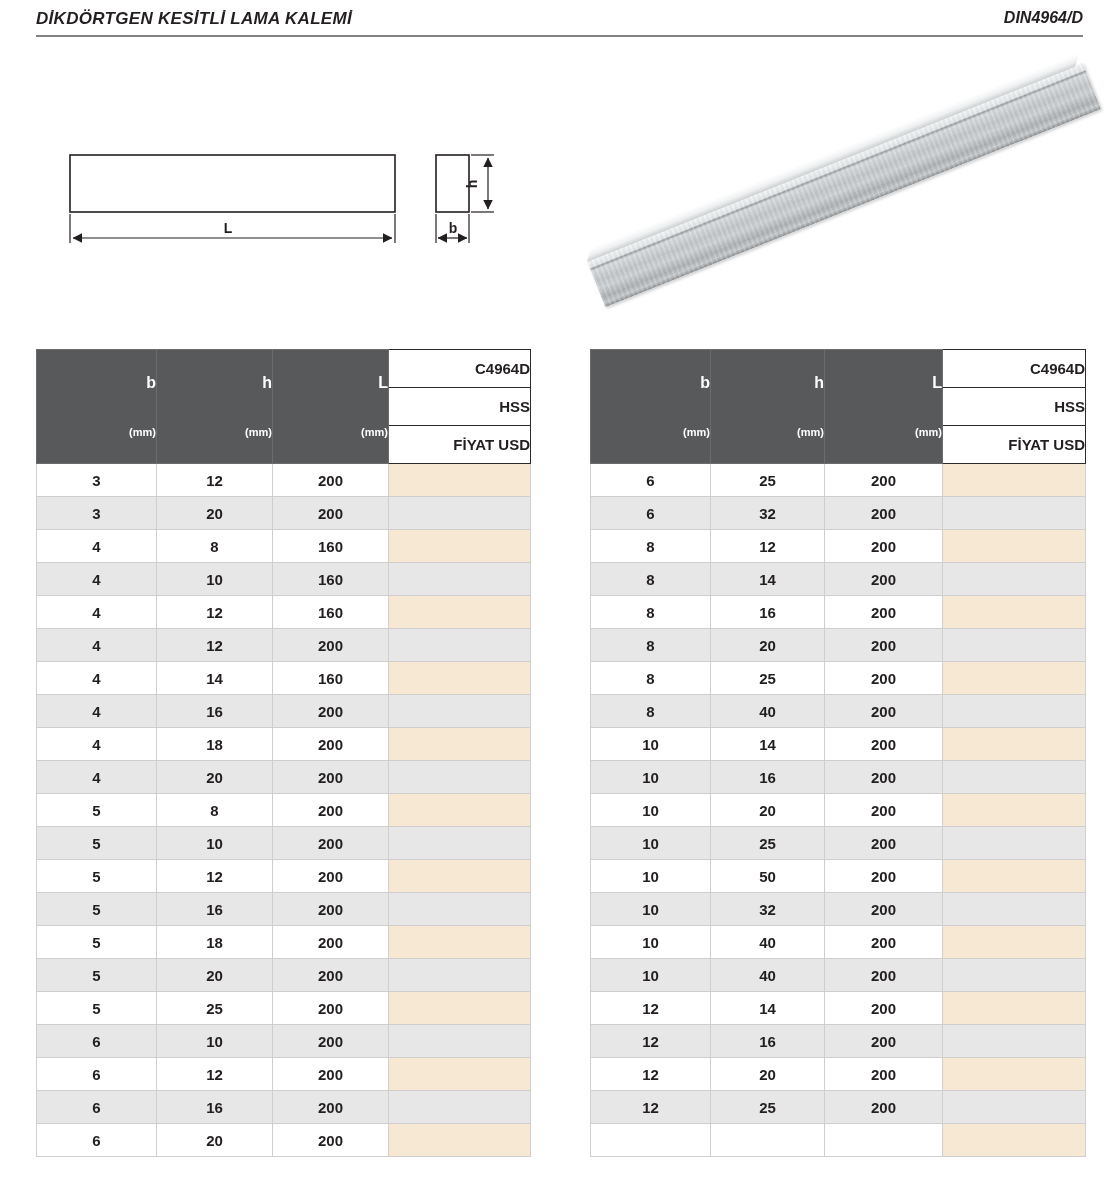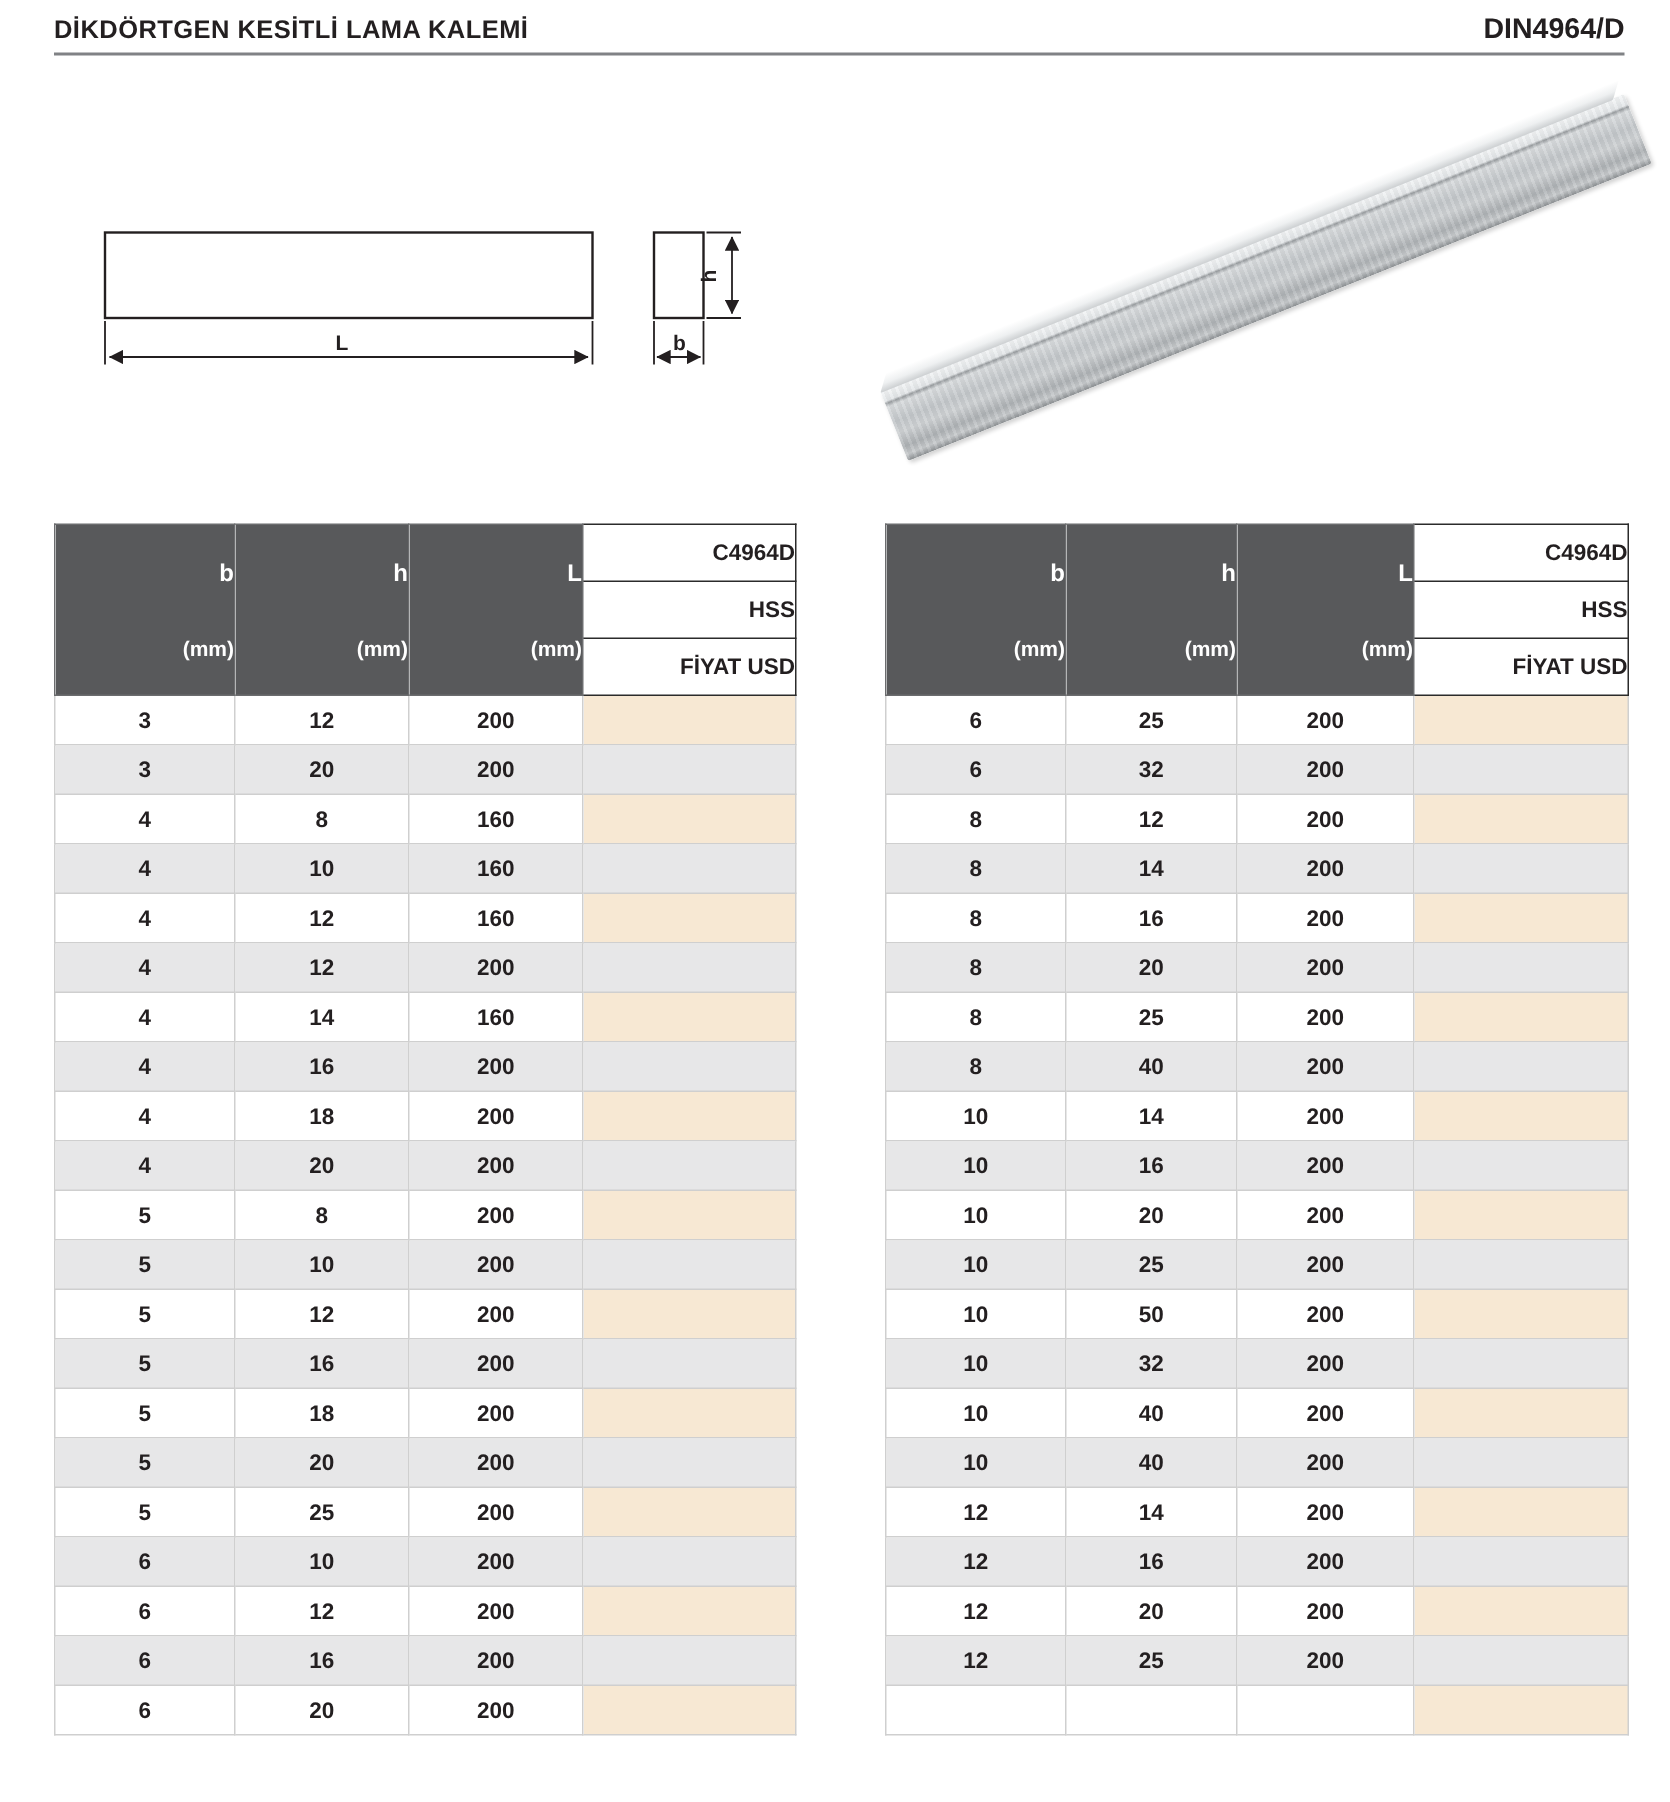--- a/index.html
+++ b/index.html
@@ -6,24 +6,24 @@
   body {
     width: 1113px; height: 1201px; position: relative;
     font-family: "Liberation Sans", sans-serif;
     color: #231f20;
   }
   .page { position: relative; width: 1113px; height: 1201px; overflow: hidden; background: #fff; }
 
   
   .top-header {
     position: absolute; left: 36px; right: 30px; top: 9px;
-    display: flex; justify-content: space-between; align-items: center;
+    display: flex; justify-content: space-between; align-items: flex-start; font-style: italic;
   }
   .page-title { font-size: 17px; font-weight: bold; letter-spacing: 0.3px; }
-  .page-standard { font-size: 19px; font-weight: bold; }
+  .page-standard { font-size: 16px; font-weight: bold; }
   .header-rule {
     position: absolute; left: 36px; width: 1047px; top: 35px; height: 2px;
     background: #808285;
   }
 
   
   .drawing { position: absolute; left: 66px; top: 146px; }
   .drawing text { font-family: "Liberation Sans", sans-serif; font-weight: bold; font-size: 14px; fill: #231f20; }
   .drawing .outline { fill: none; stroke: #231f20; stroke-width: 1.6; }
   .drawing .dim { stroke: #231f20; stroke-width: 1.2; fill: none; }
@@ -62,21 +62,21 @@
   .spec-table th, .spec-table td {
     text-align: center; vertical-align: middle; font-weight: bold;
     padding: 0; overflow: hidden;
   }
   .spec-table thead th { height: 37px; text-align: right; }
   .spec-table th.dark {
     background: #58595b; color: #ffffff;
     border: 1px solid #6b6c6e;
   }
   .spec-table th.dark .dim-label  { display: block; font-size: 16px; line-height: 17px; }
-  .spec-table th.dark .unit-label { display: block; font-size: 14px; line-height: 13px; margin-top: 35px; }
+  .spec-table th.dark .unit-label { display: block; font-size: 11px; line-height: 13px; margin-top: 35px; }
   .spec-table th.code {
     background: #ffffff; border: 1px solid #2b2b2b; font-size: 15px; color: #231f20;
   }
   .spec-table tbody td {
     height: 32px; font-size: 15px;
     background: #ffffff; border: 1px solid #cfcfcf; color: #231f20;
   }
   .spec-table tbody tr.alt td { background: #e7e7e8; }
   .spec-table tbody td.price  { background: #f7e8d3; }
 </style>

